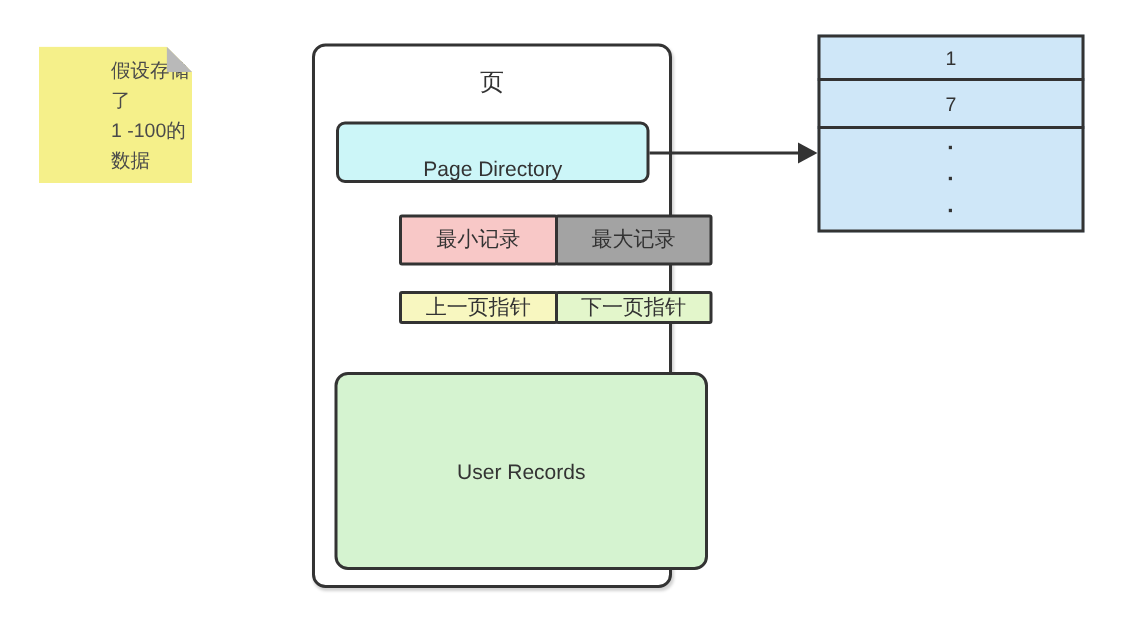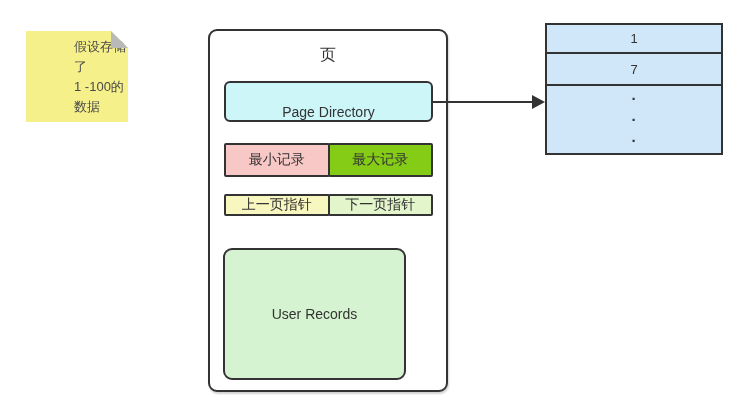--- a/index.html
+++ b/index.html
@@ -40,36 +40,36 @@
     text-align: center; font-size: 16px; font-weight: 500;
   }
   .page-directory-box {
     left: 224px; top: 81px; width: 209px; height: 41px;
     background: #ccf6f8;
     border: 2px solid #333333;
     border-radius: 6px;
     display: flex; align-items: flex-end; justify-content: center;
     font-size: 14px;
   }
-  .cell-row { display: flex; }
+  .cell-row { display: flex; margin-left: 42px; }
   .row-records { left: 224px; top: 143px; width: 209px; height: 34px; }
   .row-pointers { left: 224px; top: 194px; width: 209px; height: 22px; }
   .cell {
     flex: 1; border: 2px solid #333333; border-radius: 2px;
     display: flex; align-items: center; justify-content: center;
     font-size: 14px;
   }
   .cell + .cell { margin-left: -2px; }
   .cell-min { background: #f8c8c7; }
-  .cell-max { background: #84cc16; }
+  .cell-max { background: #a3a3a3; }
   .cell-prev { background: #f8f7c0; }
   .cell-next { background: #e3f6cb; justify-content: center; }
 
   .user-records-box {
-    left: 223px; top: 248px; width: 183px; height: 132px;
+    left: 223px; top: 248px; width: 249px; height: 132px;
     background: #d5f3d0;
     border: 2px solid #333333;
     border-radius: 9px;
     display: flex; flex-direction: column; align-items: center; justify-content: center;
     font-size: 14px; line-height: 20px;
   }
 
   
   .arrow-line {
     left: 433px; top: 101px; width: 103px; height: 2px;

